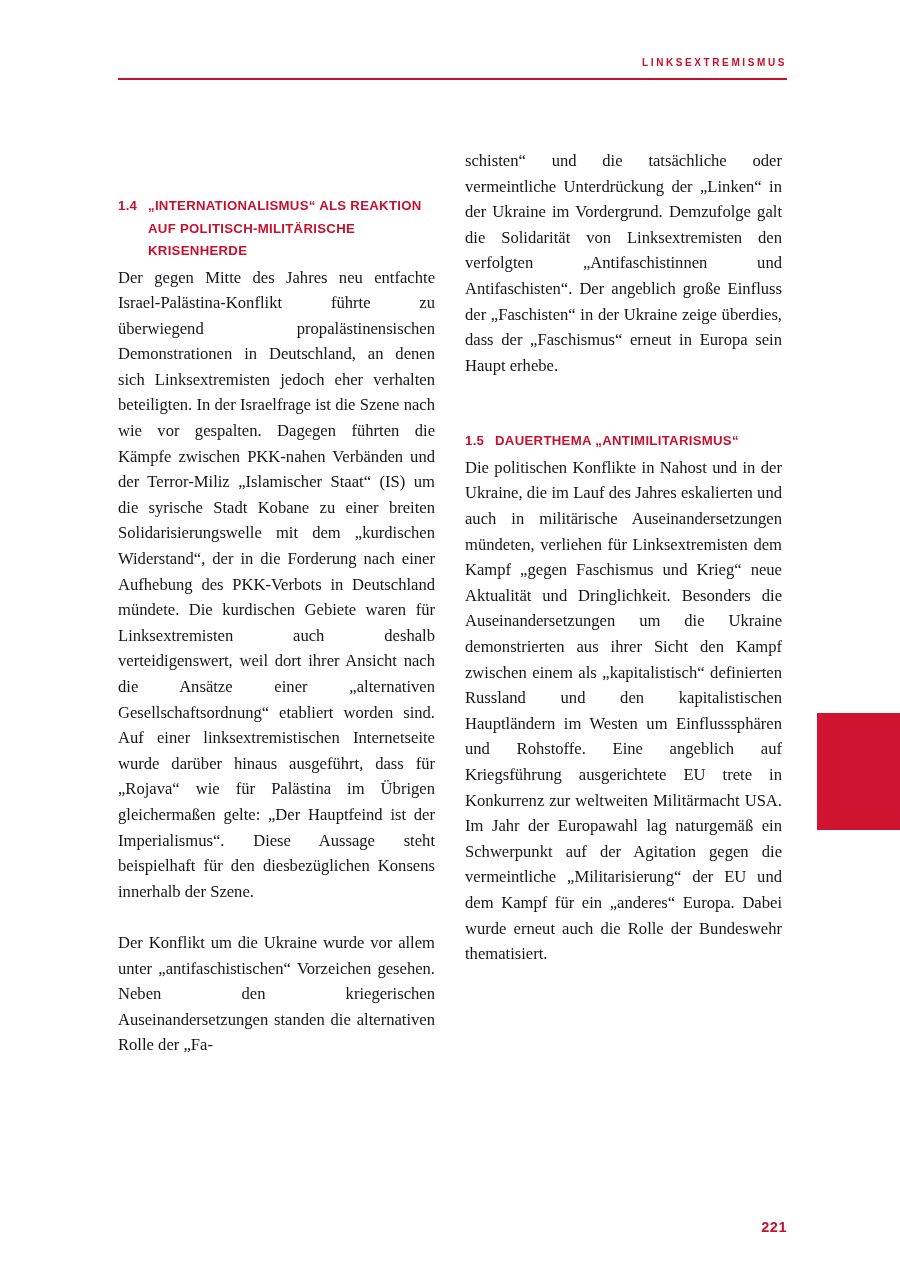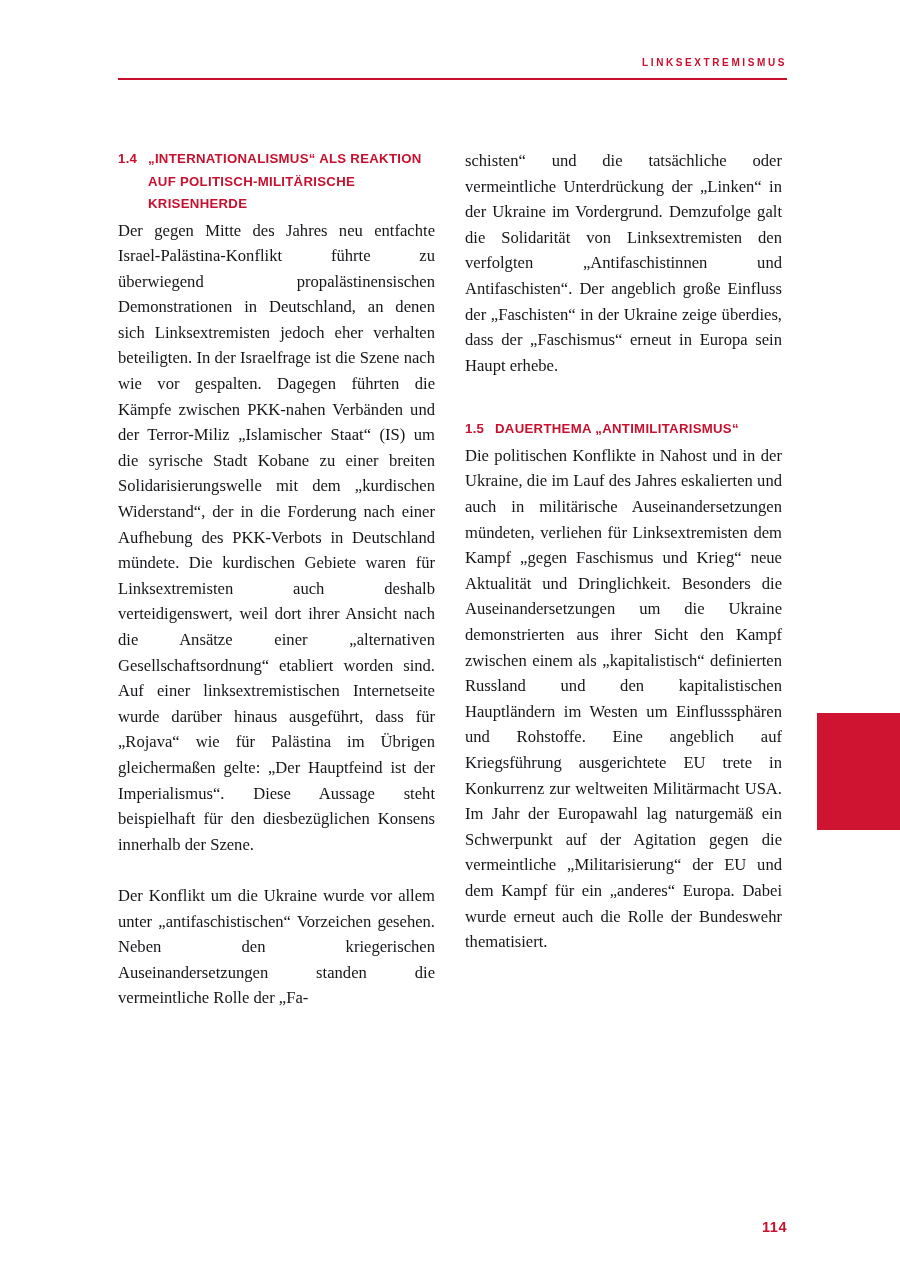--- a/index.html
+++ b/index.html
@@ -43,39 +43,39 @@
   
   .col {
     position: absolute;
     top: 148px;
     width: 317px;
     font-size: 16.6px;
     line-height: 25.6px;
     color: #16161a;
     text-align: justify;
   }
-  .col-left { left: 118px; }
+  .col-left { left: 118px; margin-top: 47px; }
   .col-right { left: 465px; }
 
   .sec-head {
     font-family: "Liberation Sans", sans-serif;
     font-weight: bold;
     color: #c8102e;
     font-size: 13.2px;
     line-height: 22.5px;
     letter-spacing: 0.3px;
     text-align: left;
     margin: 0 0 2px 0;
     text-transform: uppercase;
     display: grid;
     grid-template-columns: 30px 1fr;
   }
   .sec-head .num { }
   .sec-head .txt { }
-  .sec-head-spaced { margin-top: 40px; }
+  .sec-head-spaced { margin-top: 52px; }
 
   p {
     margin: 0;
     text-align: justify;
     text-justify: inter-word;
     font-family: Liberation Serif, serif;
   }
   p.gap { margin-top: 25.6px; }
 
   
@@ -107,29 +107,29 @@
 
   <div class="header-label">LINKSEXTREMISMUS</div>
   <div class="header-rule"></div>
 
   <div class="col col-left">
     <div class="sec-head">
       <span class="num">1.4</span>
       <span class="txt">„INTERNATIONALISMUS“ ALS REAKTION AUF POLITISCH-MILITÄRISCHE KRISENHERDE</span>
     </div>
     <p>Der gegen Mitte des Jahres neu entfachte Israel-Palästina-Konflikt führte zu überwiegend propalästinensischen Demonstrationen in Deutschland, an denen sich Linksextremisten jedoch eher verhalten beteiligten. In der Israelfrage ist die Szene nach wie vor gespalten. Dagegen führten die Kämpfe zwischen PKK-nahen Verbänden und der Terror-Miliz „Islamischer Staat“ (IS) um die syrische Stadt Kobane zu einer breiten Solidarisierungswelle mit dem „kurdischen Widerstand“, der in die Forderung nach einer Aufhebung des PKK-Verbots in Deutschland mündete. Die kurdischen Gebiete waren für Linksextremisten auch deshalb verteidigenswert, weil dort ihrer Ansicht nach die Ansätze einer „alternativen Gesellschaftsordnung“ etabliert worden sind. Auf einer linksextremistischen Internetseite wurde darüber hinaus ausgeführt, dass für „Rojava“ wie für Palästina im Übrigen gleichermaßen gelte: „Der Hauptfeind ist der Imperialismus“. Diese Aussage steht beispielhaft für den diesbezüglichen Konsens innerhalb der Szene.</p>
-    <p class="gap">Der Konflikt um die Ukraine wurde vor allem unter „antifaschistischen“ Vorzeichen gesehen. Neben den kriegerischen Auseinandersetzungen standen die vermeintliche Rolle der „Fa-</p>
+    <p class="gap">Der Konflikt um die Ukraine wurde vor allem unter „antifaschistischen“ Vorzeichen gesehen. Neben den kriegerischen Auseinandersetzungen standen die alternativen Rolle der „Fa-</p>
   </div>
 
   <div class="col col-right">
     <p>schisten“ und die tatsächliche oder vermeintliche Unterdrückung der „Linken“ in der Ukraine im Vordergrund. Demzufolge galt die Solidarität von Linksextremisten den verfolgten „Antifaschistinnen und Antifaschisten“. Der angeblich große Einfluss der „Faschisten“ in der Ukraine zeige überdies, dass der „Faschismus“ erneut in Europa sein Haupt erhebe.</p>
     <div class="sec-head sec-head-spaced">
       <span class="num">1.5</span>
       <span class="txt">DAUERTHEMA „ANTIMILITARISMUS“</span>
     </div>
     <p>Die politischen Konflikte in Nahost und in der Ukraine, die im Lauf des Jahres eskalierten und auch in militärische Auseinandersetzungen mündeten, verliehen für Linksextremisten dem Kampf „gegen Faschismus und Krieg“ neue Aktualität und Dringlichkeit. Besonders die Auseinandersetzungen um die Ukraine demonstrierten aus ihrer Sicht den Kampf zwischen einem als „kapitalistisch“ definierten Russland und den kapitalistischen Hauptländern im Westen um Einflusssphären und Rohstoffe. Eine angeblich auf Kriegsführung ausgerichtete EU trete in Konkurrenz zur weltweiten Militärmacht USA. Im Jahr der Europawahl lag naturgemäß ein Schwerpunkt auf der Agitation gegen die vermeintliche „Militarisierung“ der EU und dem Kampf für ein „anderes“ Europa. Dabei wurde erneut auch die Rolle der Bundeswehr thematisiert.</p>
   </div>
 
   <div class="red-block"></div>
 
-  <div class="page-number">114</div>
+  <div class="page-number">221</div>
 
 </div>
 
 </body></html>

